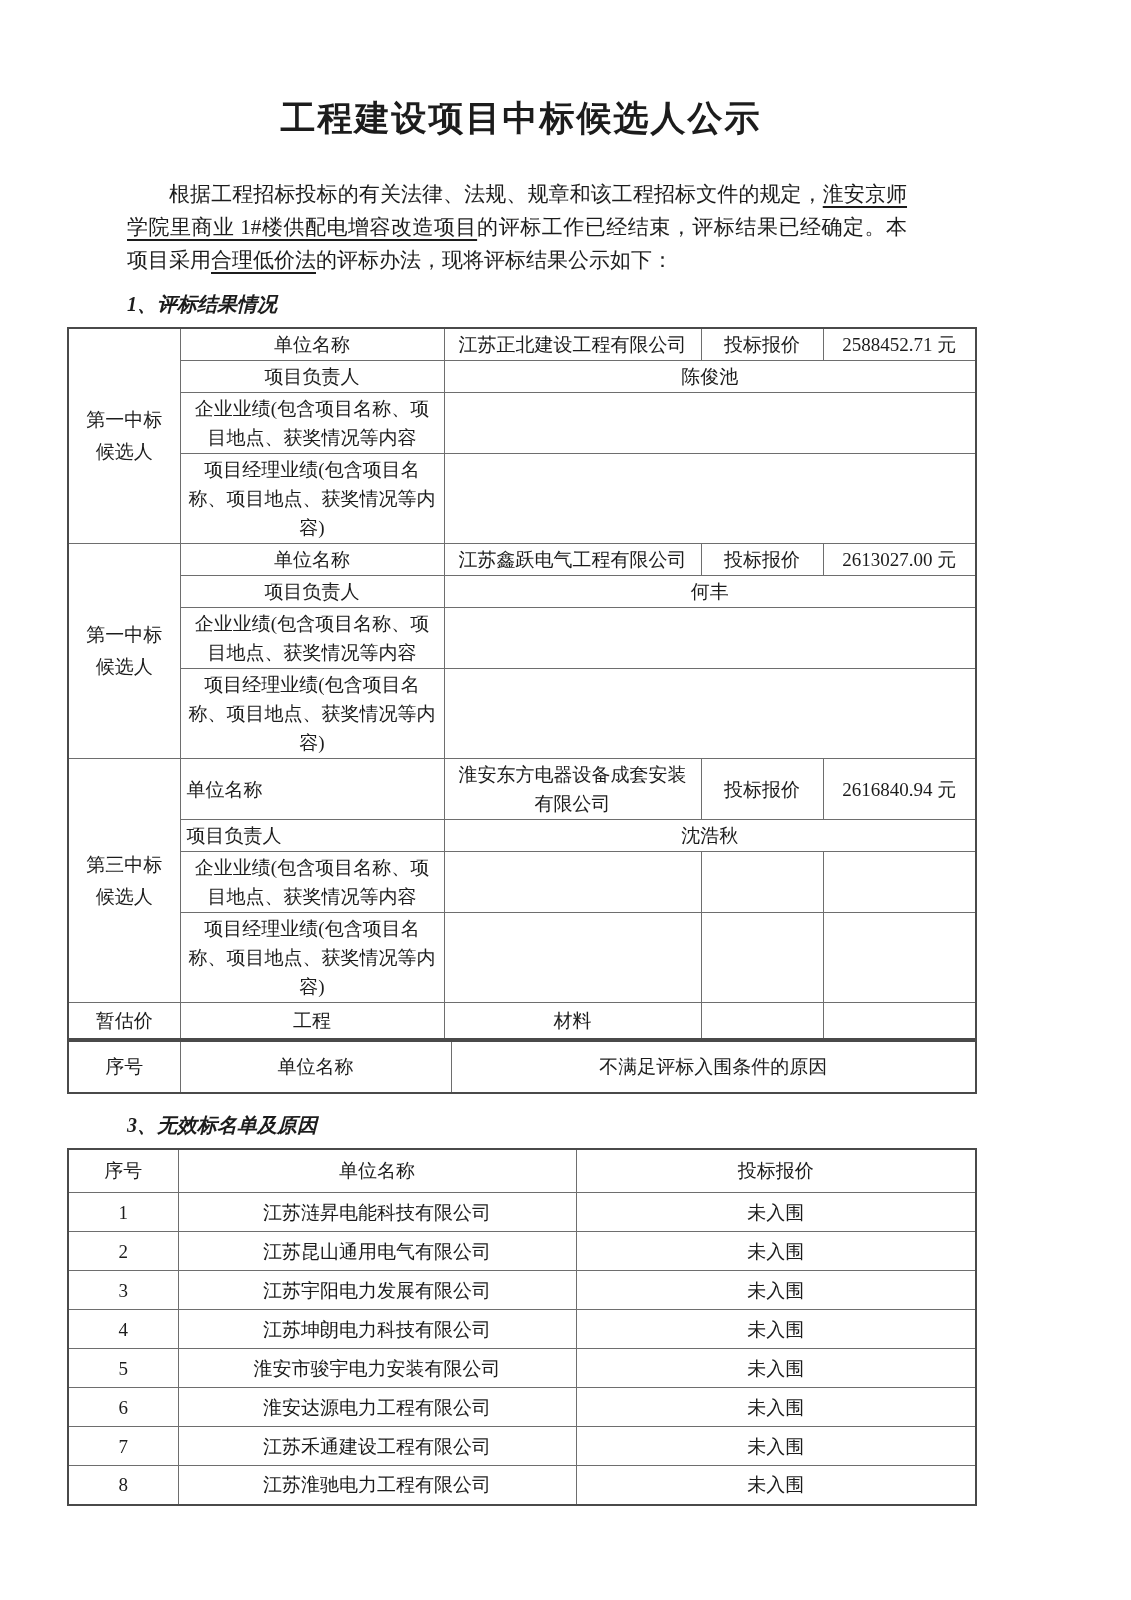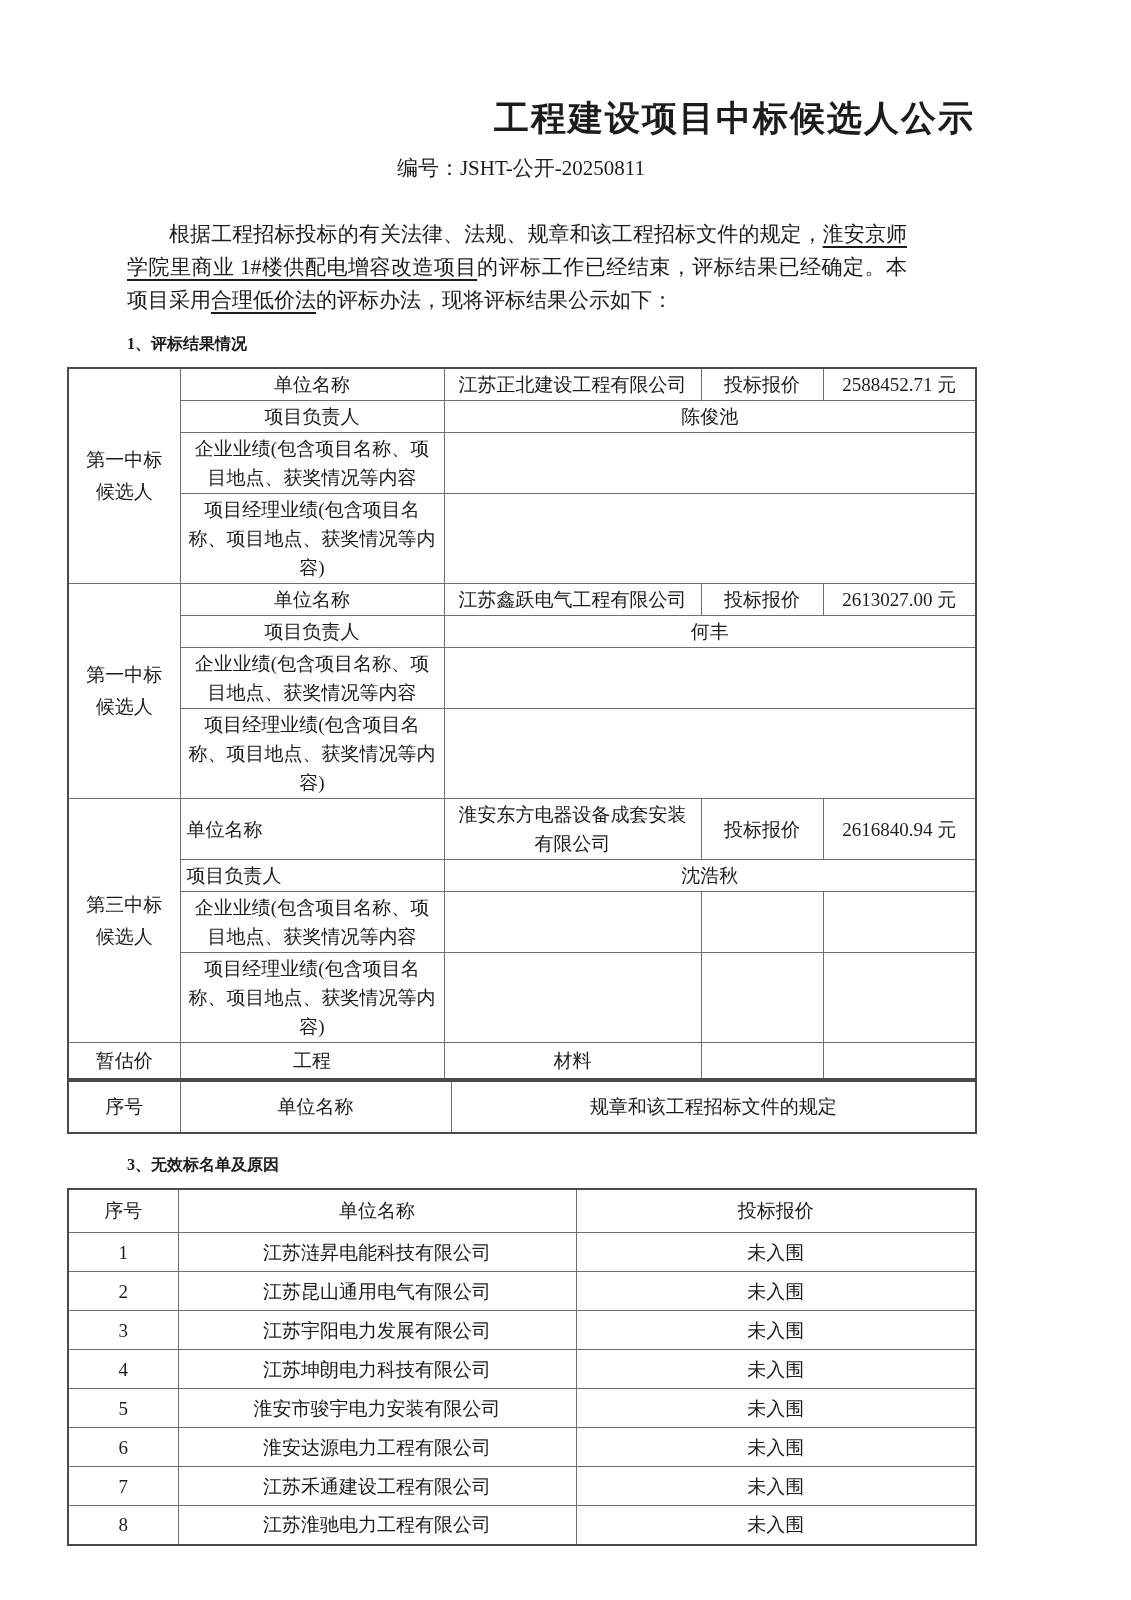--- a/index.html
+++ b/index.html
@@ -10,38 +10,39 @@
     background:#ffffff;
     color:#1c1c1c;
     font-family:"Liberation Serif","DejaVu Serif",serif;
     overflow:hidden;
   }
   .content { width:908px; margin-left:67px; }
 
   .doc-title {
     margin:0; padding-top:96px;
     font-size:35px; font-weight:bold;
-    text-align:right; letter-spacing:2px;
+    text-align:center; letter-spacing:2px;
     line-height:46px;
   }
   .doc-number {
     margin-top:12px;
     font-size:21px; text-align:center;
   }
   .intro {
     margin:36px 68px 0 60px;
     font-size:21px; line-height:33px;
     text-align:justify; text-indent:2em;
   }
   .u { text-decoration:underline; text-underline-offset:5px; }
 
   .sec-heading {
     margin:14px 0 10px 60px;
-    font-size:16px; font-weight:bold;
+    font-size:20px; font-weight:bold;
     line-height:26px;
+    font-style:italic;
   }
 
   table.tbl {
     border-collapse:collapse; table-layout:fixed;
     width:908px;
     border:2px solid #4a4a4a;
   }
   table.tbl td {
     border:1px solid #6e6e6e;
     font-size:19px; line-height:29px;
@@ -59,21 +60,20 @@
   td.reason { text-align:left; padding-left:14px; }
   .rank-line { display:block; line-height:32px; }
 </style>
 </head>
 <body>
 
 <div class="page">
   <div class="content">
 
     <h1 class="doc-title">工程建设项目中标候选人公示</h1>
-    <div class="doc-number">编号：JSHT-公开-20250811</div>
 
     <p class="intro"><span>根据工程招标投标的有关法律、法规、规章和该工程招标文件的规定，</span><span class="u">淮安京师学院里商业 1#楼供配电增容改造项目</span><span>的评标工作已经结束，评标结果已经确定。本项目采用</span><span class="u">合理低价法</span><span>的评标办法，现将评标结果公示如下：</span></p>
 
     <div class="sec-heading">1、评标结果情况</div>
 
     <table class="tbl">
       <colgroup>
           <col style="width:112px">
           <col style="width:264px">
           <col style="width:257px">
@@ -169,21 +169,21 @@
     <table class="tbl">
       <colgroup>
           <col style="width:112px">
           <col style="width:271px">
           <col style="width:525px">
         </colgroup>
       <tbody>
           <tr class="t2-head">
         <td>序号</td>
         <td>单位名称</td>
-        <td>规章和该工程招标文件的规定</td>
+        <td>不满足评标入围条件的原因</td>
       </tr>
     </tbody>
       </table>
 
     <div class="sec-heading" style="margin-top:18px;">3、无效标名单及原因</div>
 
     <table class="tbl">
       <colgroup>
           <col style="width:110px">
           <col style="width:398px">

